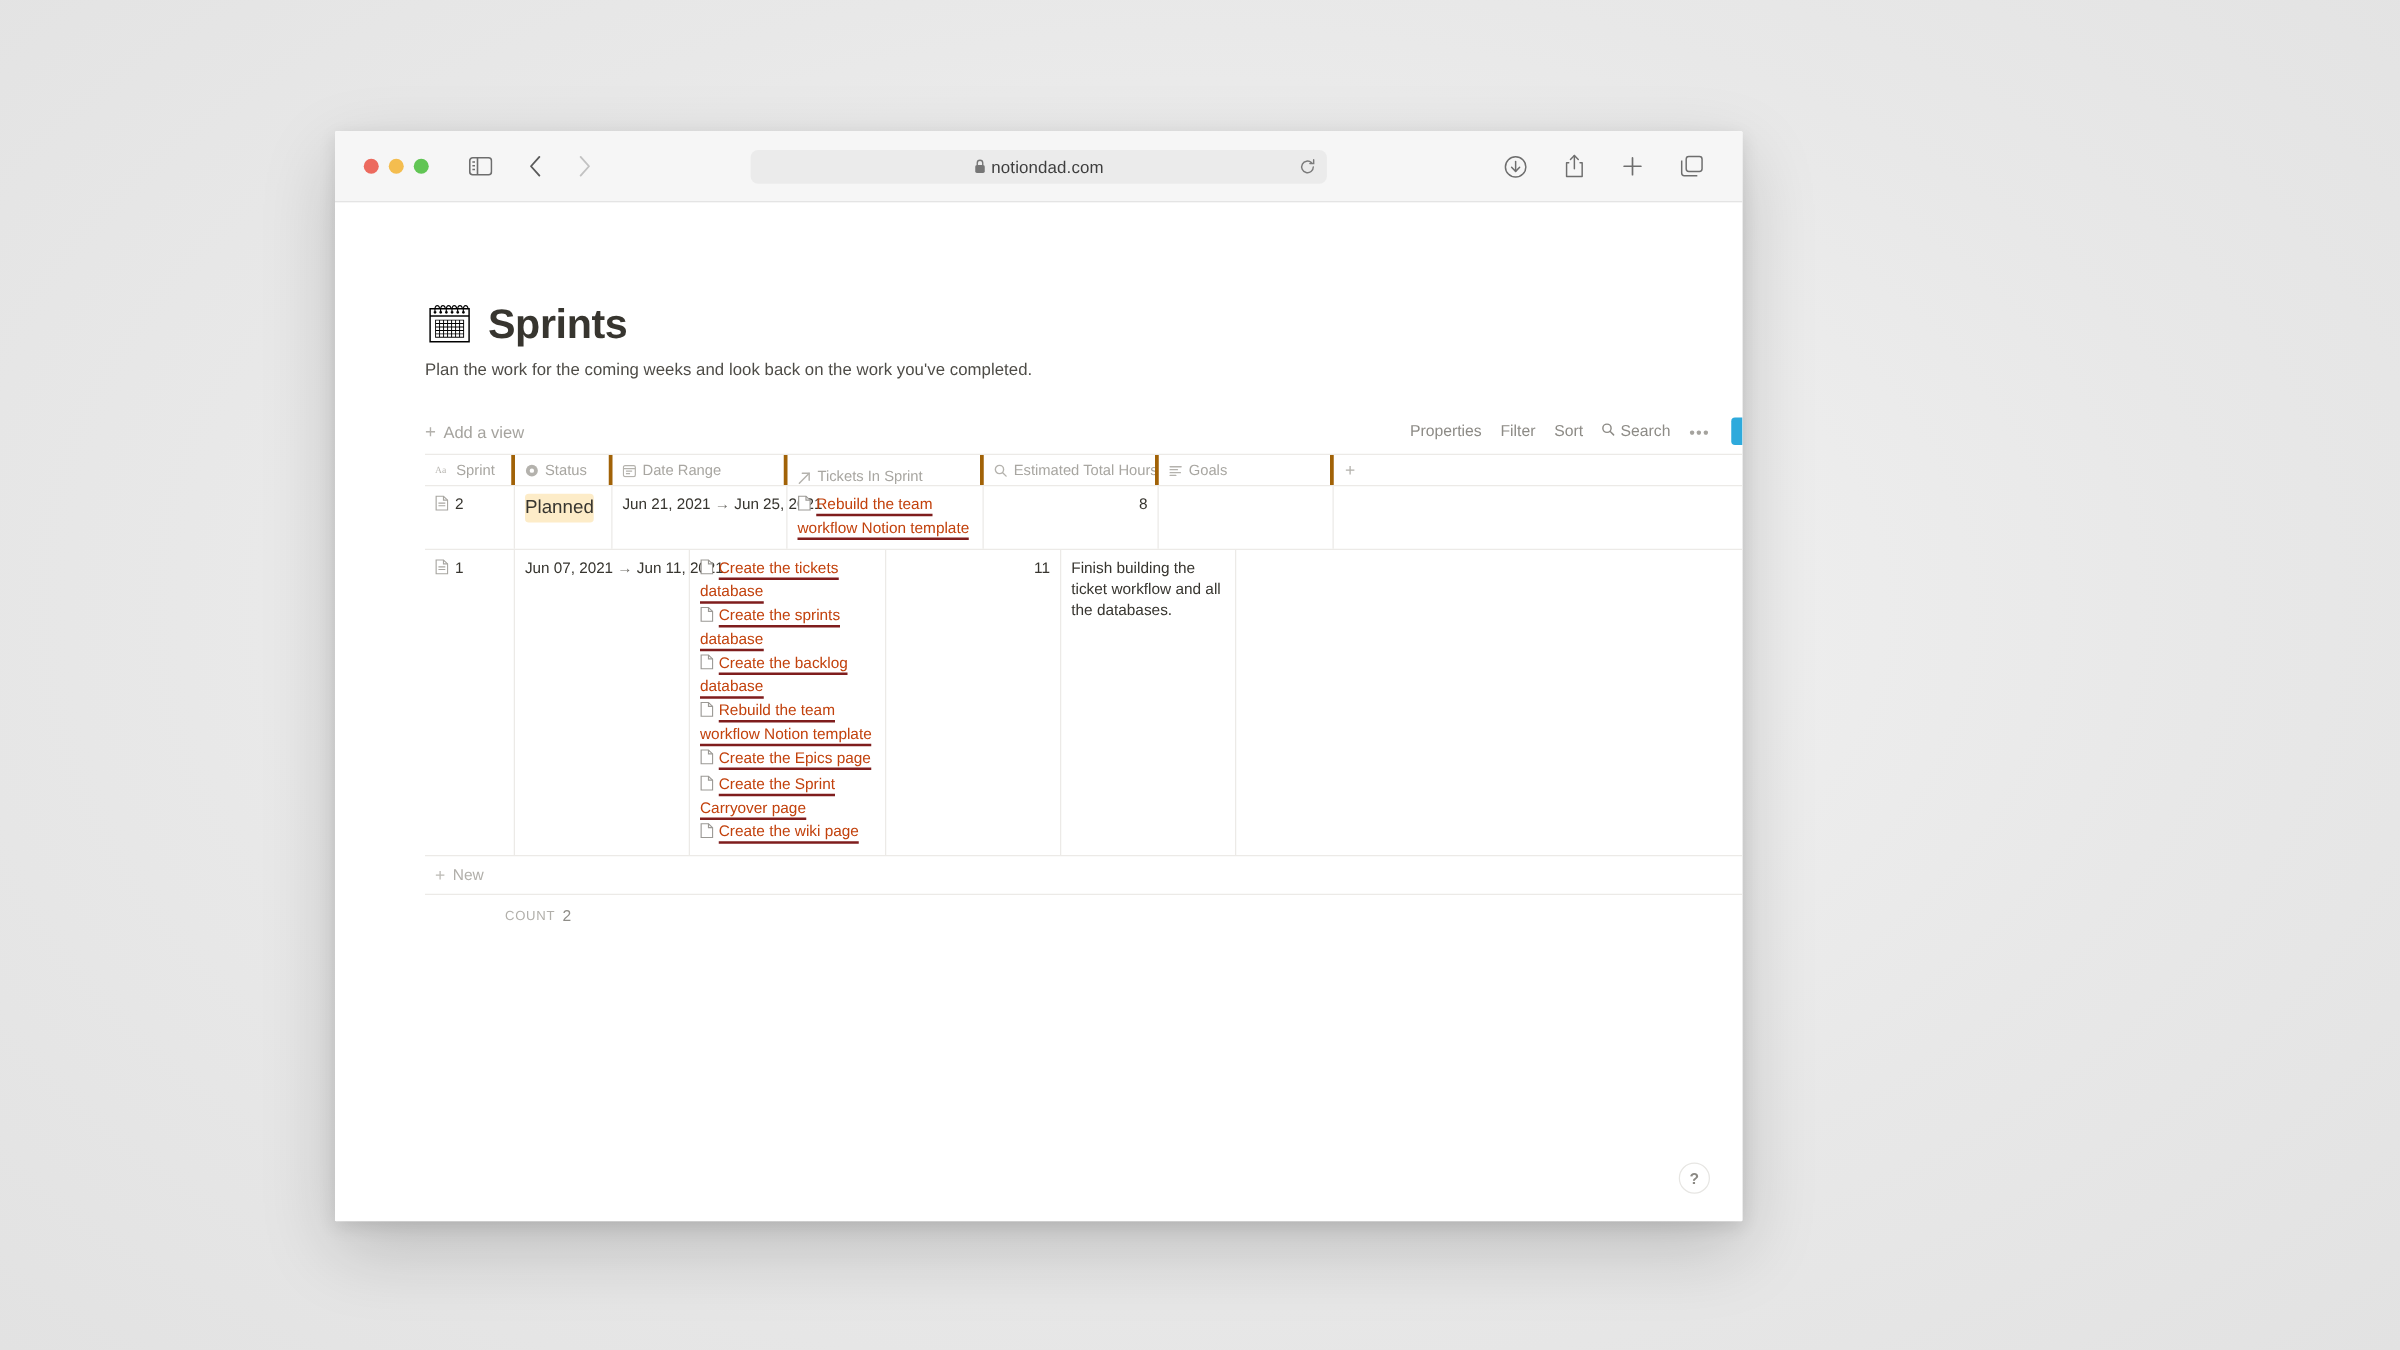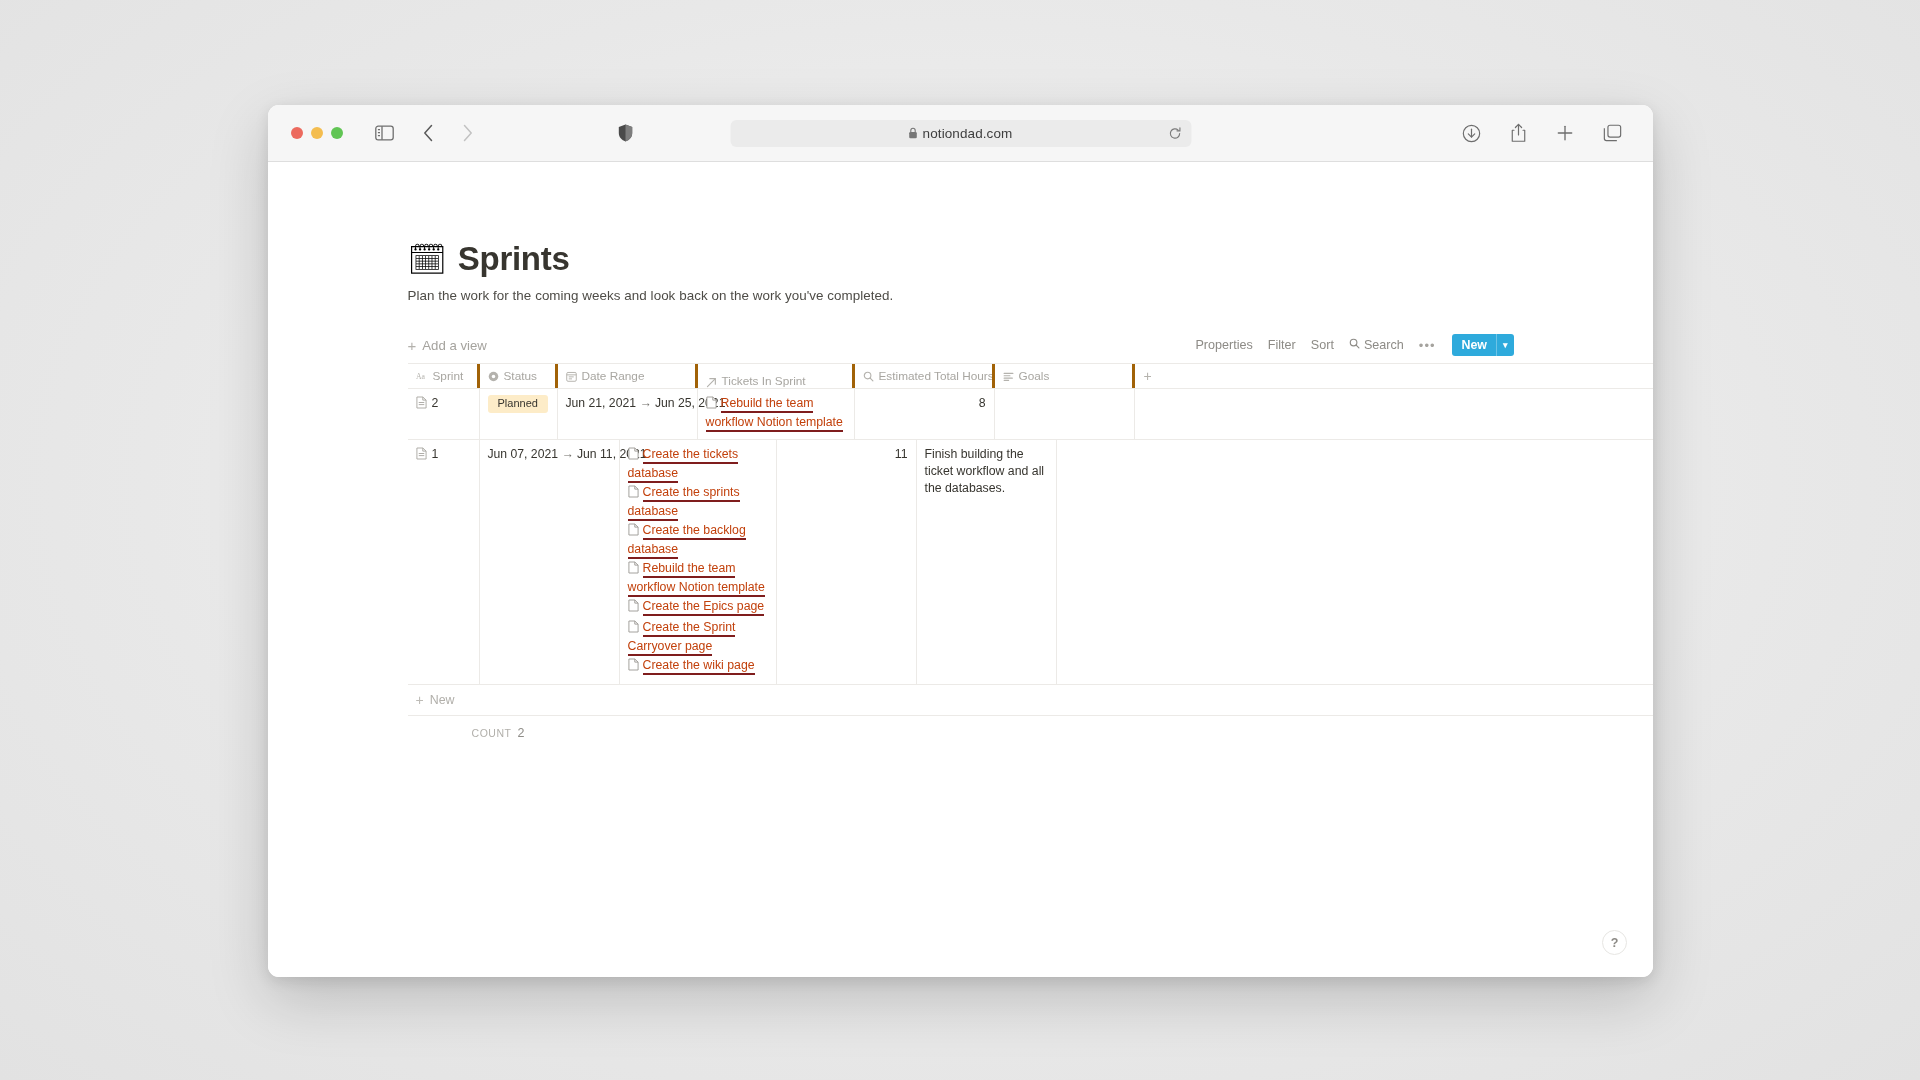--- a/index.html
+++ b/index.html
@@ -11,23 +11,23 @@
   body {
     background: #ececec;
     background: radial-gradient(ellipse at 50% 45%, #f4f4f4 0%, #e8e8e8 60%, #e2e2e2 100%);
     position: relative;
   }
 
   
   .browser-window {
     position: absolute;
     left: 268px; top: 105px;
-    width: 1385px; height: 872px;
+    width: 1126px; height: 872px;
     background: #ffffff;
-    border-radius: 11px;
+    border-radius: 1px;
     box-shadow: 0 22px 60px rgba(0,0,0,0.18), 0 4px 14px rgba(0,0,0,0.10);
     overflow: hidden;
     display: flex;
     flex-direction: column;
   }
 
   
   .toolbar {
     height: 57px;
     background: #f6f6f6;
@@ -214,23 +214,23 @@
     flex: none;
     line-height: 1.38;
   }
   .td.last { border-right: none; }
 
   .sprint-cell { display: flex; align-items: flex-start; gap: 5px; }
   .page-ico { flex: none; margin-top: 1px; }
 
   .badge {
     display: inline-block;
-    padding: 1px 10px 2px;
+    padding: 1px 0 2px;
     border-radius: 3px;
-    font-size: 11px;
+    font-size: 15px;
     line-height: 1.35;
     color: #37352f;
   }
   .badge.planned { background: #fdecc8; }
   .badge.completed { background: #cfe9dd; }
 
   .date-txt { color: #37352f; font-size: 12.2px; white-space: nowrap; }
   .arrow-sep { color: #6f6d68; }
   .ticket-line {
     margin-bottom: 2px;

